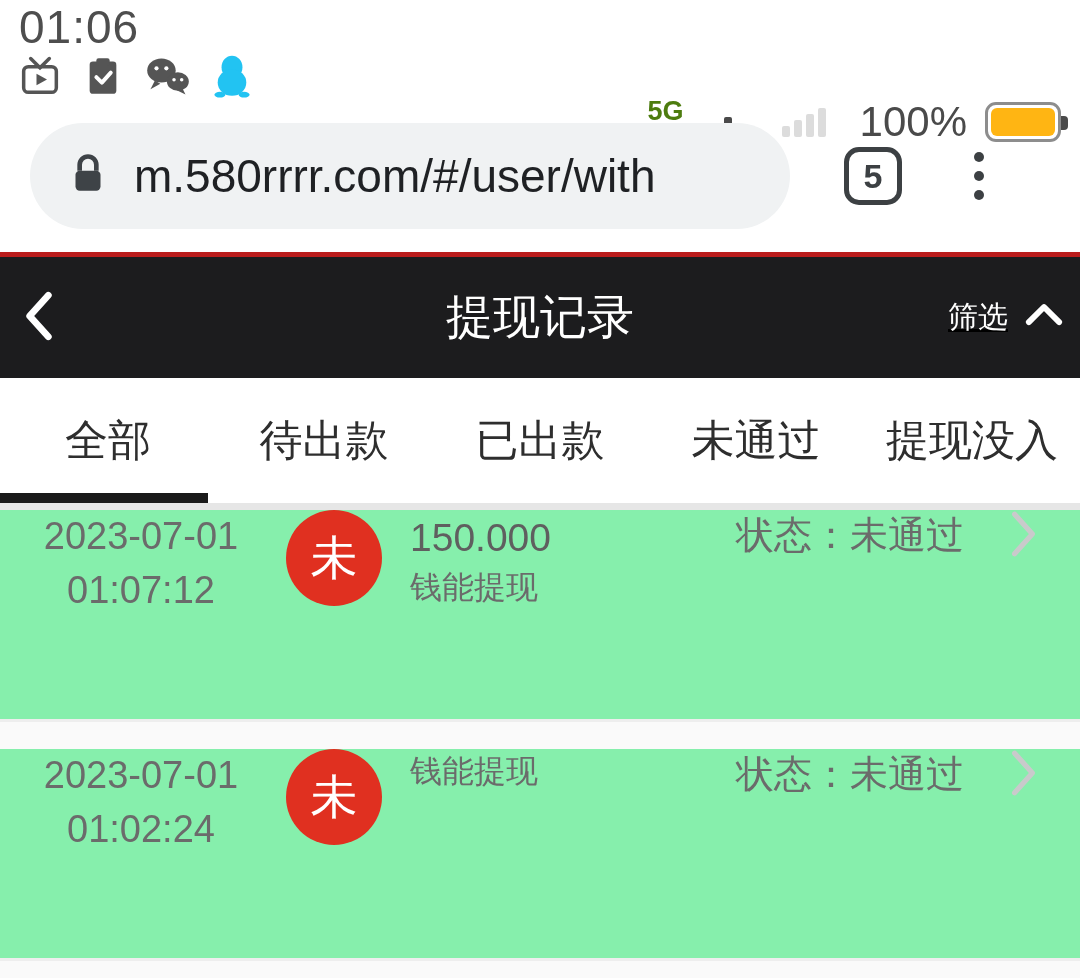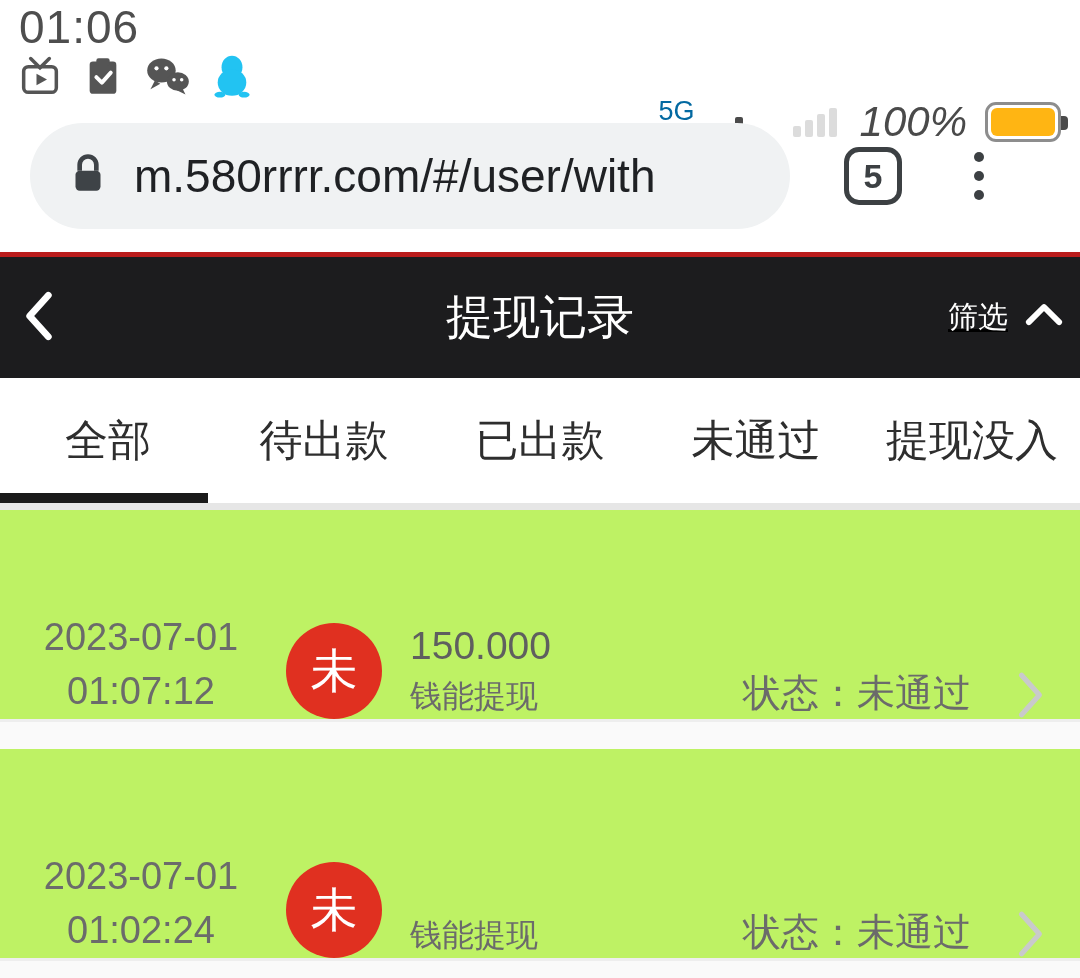--- a/index.html
+++ b/index.html
@@ -7,29 +7,29 @@
     font-family:"Liberation Sans","DejaVu Sans",sans-serif; }
 
   
   .statusbar { height:100px; display:flex; align-items:flex-start; padding:0 19px; background:#fff;flex-direction:column; }
   .sb-time { font-size:46px; color:#4e4e4e; letter-spacing:1px; margin-right:30px; }
   .sb-icons { display:flex; align-items:center; gap:22px; }
   .sb-icons svg { display:block; }
   .sb-right { margin-left:auto; display:flex; align-items:center; }
   .net { display:flex; align-items:flex-end; margin-right:10px; }
   .net-5g { display:flex; flex-direction:column; align-items:center; margin-right:4px; }
-  .net-5g .lbl { font-size:27px; font-weight:normal; color:#0369a1; line-height:1; }
+  .net-5g .lbl { font-size:27px; font-weight:bold; color:#4d7c0f; line-height:1; }
   .net-5g .arrows { display:flex; flex-direction:column; line-height:0; }
   .net-5g .arrows span { font-size:13px; color:#4a4a4a; line-height:0.78; }
   .bars { display:flex; align-items:flex-end; gap:4px; }
   .bars i { display:block; width:8px; border-radius:2px; background:#4a4a4a; }
   .bars.faint { margin-left:40px; }
   .bars.faint i { background:#dcdcdc; }
   .b1{height:11px}.b2{height:17px}.b3{height:23px}.b4{height:29px}
-  .sb-pct { font-size:42px; color:#4a4a4a; margin:0 18px 0 23px;font-style:italic; }
+  .sb-pct { font-size:42px; color:#4a4a4a; margin:0 18px 0 34px; }
   .battery { position:relative; width:76px; height:40px; border:3px solid #8d8d8d; border-radius:11px; padding:3px; }
   .battery .fill { width:100%; height:100%; border-radius:6px; }
   .battery::after { content:""; position:absolute; right:-10px; top:11px; width:7px; height:14px;
     background:#4a4a4a; border-radius:0 4px 4px 0; }
 
   
   .browserbar { height:152px; display:flex; align-items:center; background:#fff; }
   .url-pill { flex:0 0 760px; margin-left:30px; height:106px; border-radius:53px; background:#f0f2f3;
     display:flex; align-items:center; padding:0 30px 0 38px; overflow:hidden; }
   .url-text { font-size:46px; color:#1f2124; white-space:nowrap; overflow:hidden; margin-left:26px; }
@@ -48,21 +48,21 @@
   .filterbtn span { color:#fff; font-size:30px; }
 
   
   .tabbar { height:125px; background:#fff; display:flex; }
   .tab { flex:1; display:flex; align-items:center; justify-content:center; position:relative;
     font-size:43px; color:#2e2e2e; }
   .tab.active::after { content:""; position:absolute; left:0; right:8px; bottom:0; height:10px; background:#1a1a1a; }
   .tab-strip { height:7px; background:#e6e6e6; }
 
   
-  .row { height:209px; background:#bef264; display:flex; align-items:flex-end; padding-right:21px; }
+  .row { height:209px; background:#86efac; display:flex; align-items:flex-start; padding-right:28px; }
   .row-gap { height:30px; background:#fafafa; border-top:3px solid #eeeeee; }
   .row-gap.last { height:43px; }
   .dt { width:282px; text-align:center; font-size:38px; color:#6b6b6b; line-height:1.42; }
   .badge { width:96px; height:96px; border-radius:50%; margin-left:4px; flex:0 0 96px;
     display:flex; align-items:center; justify-content:center; color:#fff; font-size:47px; }
   .amt-col { margin-left:28px; line-height:1.42; }
   .amt { font-size:39px; color:#5f5f5f; }
   .chan { font-size:32px; color:#6b6b6b; }
   .status { margin-left:auto; font-size:38px; color:#6b6b6b; }
   .chev { margin-left:46px; margin-right:14px; display:flex; }

